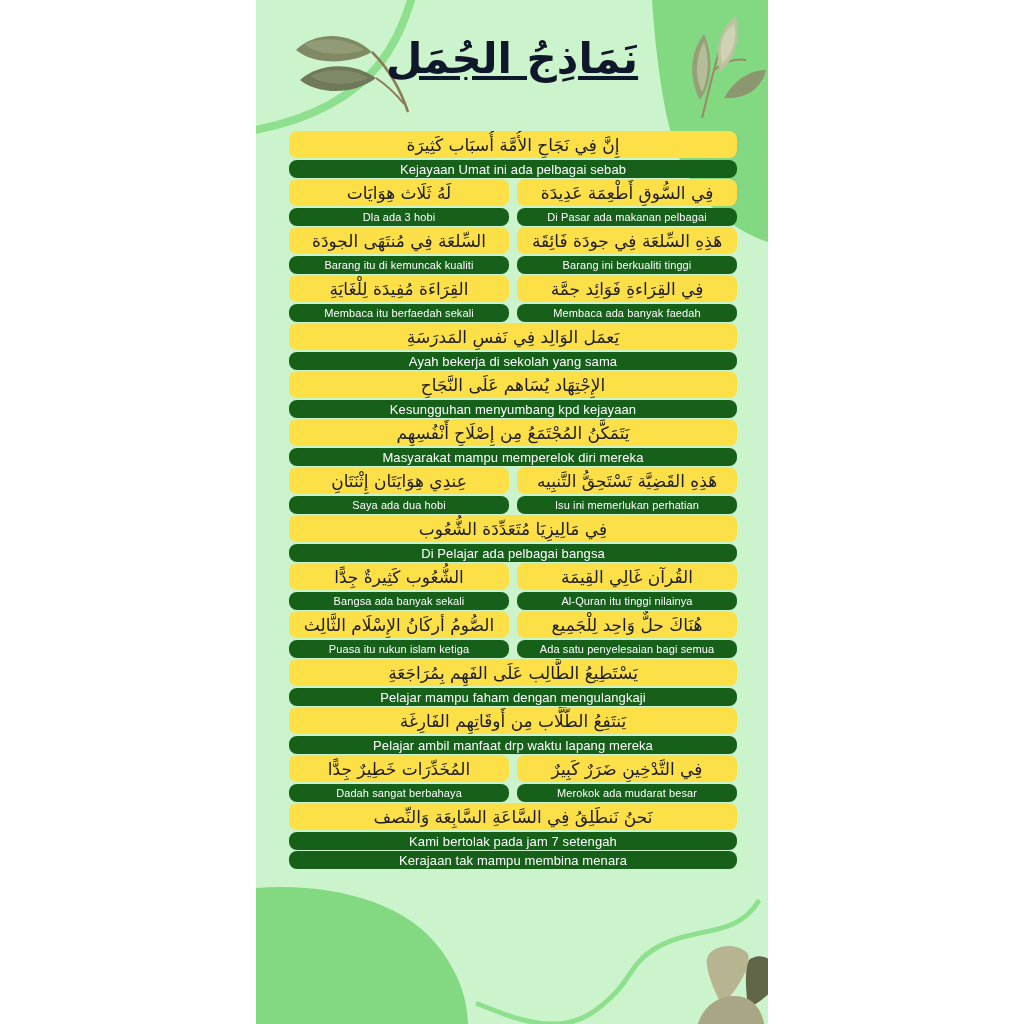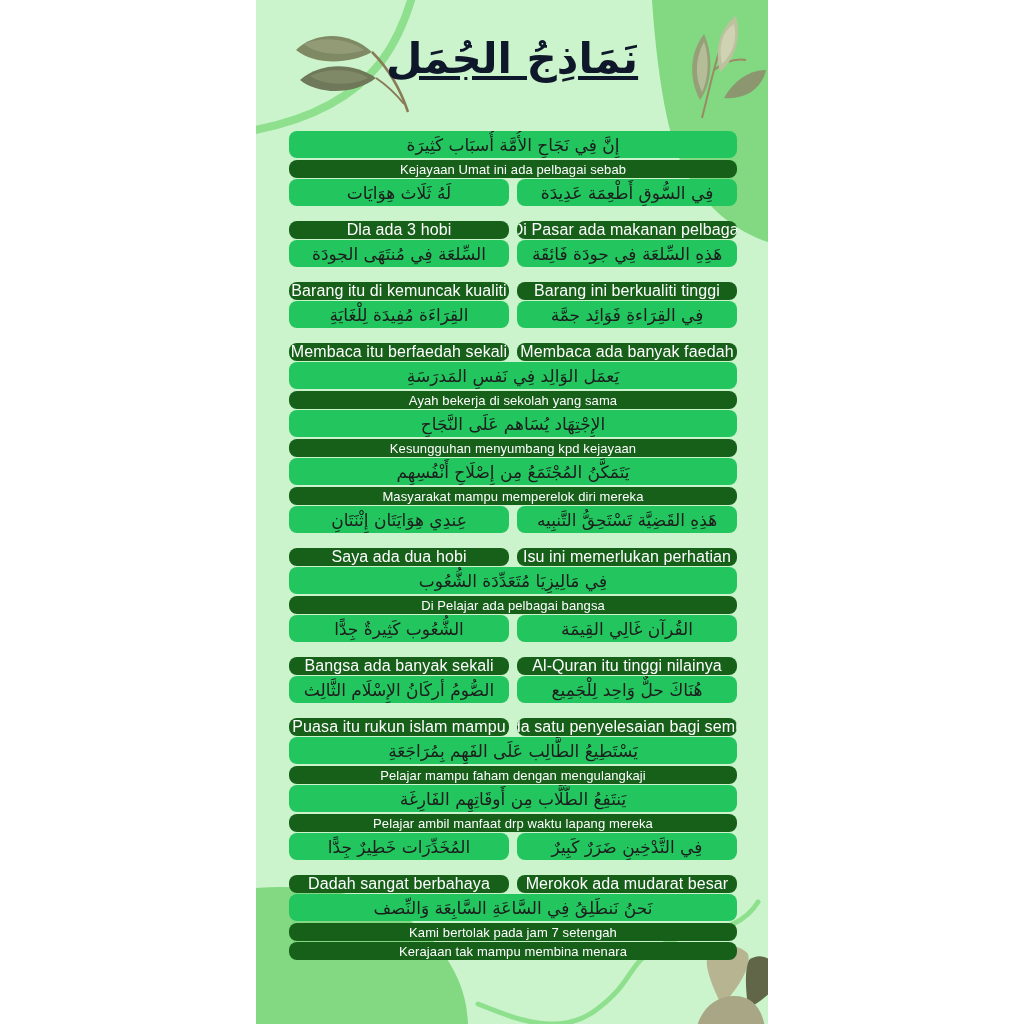--- a/index.html
+++ b/index.html
@@ -16,34 +16,34 @@
     position:absolute;top:34px;left:0;width:100%;text-align:center;
     font-family:"DejaVu Sans",sans-serif;font-weight:700;font-size:42px;
     color:#0f172a;direction:rtl;z-index:3;text-decoration:underline;
   }
   .content{
     position:absolute;top:131px;left:33px;width:448px;z-index:2;
     display:flex;flex-direction:column;gap:1px;
   }
   .unit{display:flex;flex-direction:column;gap:2px;}
   .unit.pair{flex-direction:row;gap:8px;}
-  .pair .col{flex:1;display:flex;flex-direction:column;gap:15px;min-width:0;}
+  .pair .col{flex:1;display:flex;flex-direction:column;gap:2px;min-width:0;}
   .ar-box{
-    height:27px;background:#22c55e;border-radius:8px;
+    height:27px;background:#fde047;border-radius:8px;
     display:flex;align-items:center;justify-content:center;
     font-family:"DejaVu Sans",sans-serif;font-size:17px;color:#1c1c1c;
     direction:rtl;white-space:nowrap;overflow:hidden;
   }
   .banner{
     height:18px;background:#16601a;border-radius:8px;
     display:flex;align-items:center;justify-content:center;
     color:#ffffff;font-weight:400;font-size:13px;letter-spacing:.1px;
     white-space:nowrap;overflow:hidden;
   }
-  .pair .banner{font-size:16px;}
+  .pair .banner{font-size:11px;}
 </style>
 </head>
 <body>
 
 <div class="poster">
 
   <svg class="deco-svg" viewBox="0 0 512 1024">
 
     <path d="M396,0 L512,0 L512,242 C474,230 436,196 420,150 C408,116 400,60 396,0 Z" fill="#82d982"></path>
 
@@ -162,21 +162,21 @@
       </div>
       <div class="col">
         <div class="ar-box">القُرآن غَالِي القِيمَة</div>
         <div class="banner">Al-Quran itu tinggi nilainya</div>
       </div>
     </div>
 
     <div class="unit pair">
       <div class="col">
         <div class="ar-box">الصُّومُ أركَانُ الإِسْلَام الثَّالِث</div>
-        <div class="banner">Puasa itu rukun islam mampu</div>
+        <div class="banner">Puasa itu rukun islam ketiga</div>
       </div>
       <div class="col">
         <div class="ar-box">هُنَاكَ حلٌّ وَاحِد لِلْجَمِيع</div>
         <div class="banner">Ada satu penyelesaian bagi semua</div>
       </div>
     </div>
 
     <div class="unit">
       <div class="ar-box">يَسْتَطِيعُ الطَّالِب عَلَى الفَهِم بِمُرَاجَعَةِ</div>
       <div class="banner">Pelajar mampu faham dengan mengulangkaji</div>

